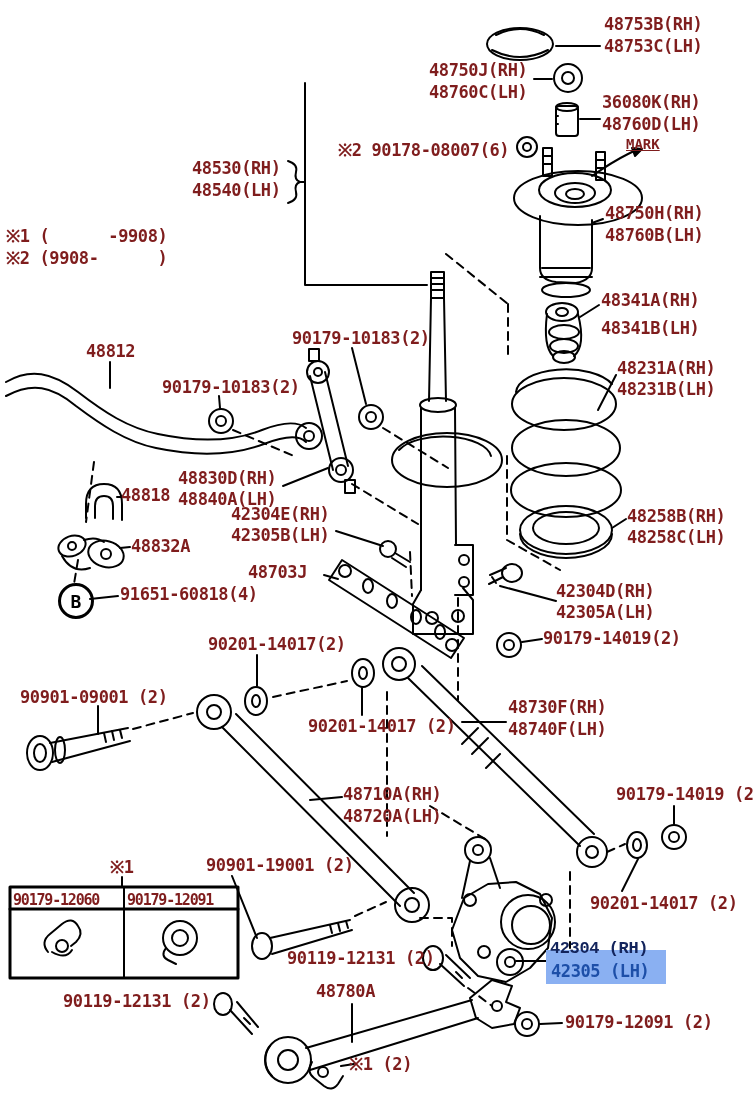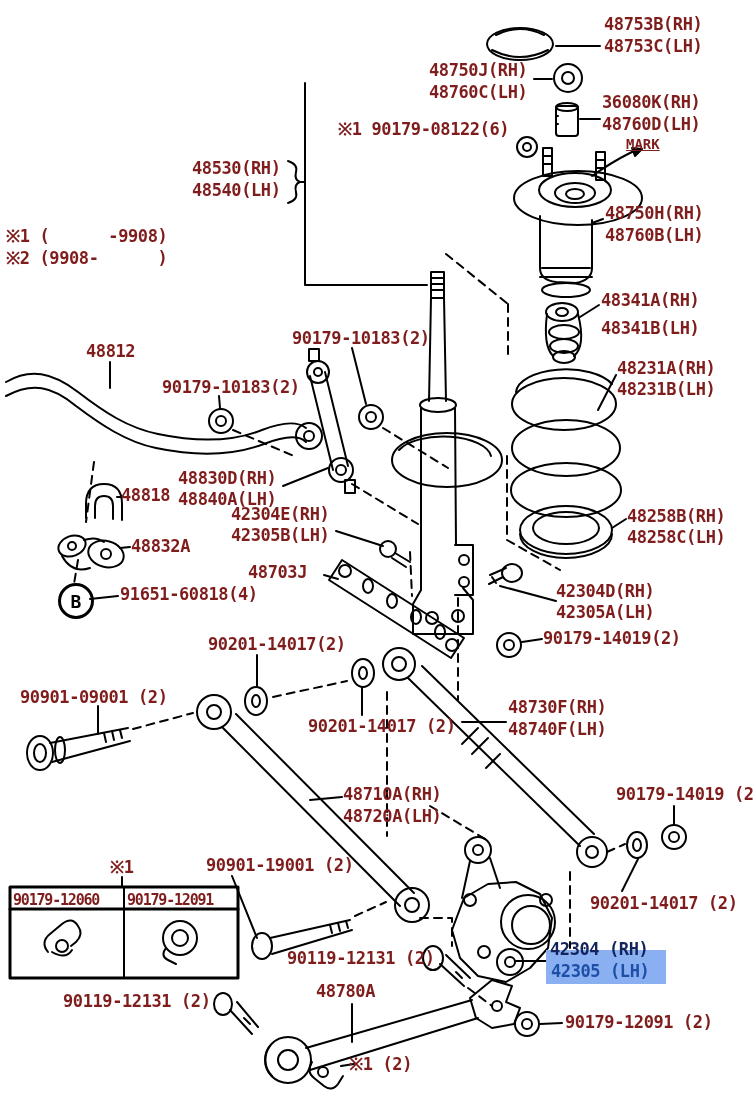--- a/index.html
+++ b/index.html
@@ -13,21 +13,21 @@
     position:absolute;
     font:bold 17px "DejaVu Sans Mono", monospace;
     letter-spacing:-0.4px;
     line-height:20px;
     white-space:pre;
     color:#7f1d1d;
     z-index:3;
   }
   .lbl.small { font-size:14px; letter-spacing:0;text-decoration:underline; }
   .lbl.hdr { font-size:15px; letter-spacing:-1.2px; z-index:3; }
-  .lbl.navy { color:#13245c; }
+  .lbl.navy { color:#13245c;font-family:Liberation Mono, monospace; }
   .lbl.blue { color:#1d4fa8; }
   .hl {
     position:absolute; left:546px; top:950px; width:120px; height:34px;
     background:#8ab0f2; z-index:2;
   }
   .circle-ref {
     position:absolute; left:58px; top:583px; width:30px; height:30px;
     border:3px solid #000; border-radius:50%;
     font:bold 18px "DejaVu Sans Mono", monospace;
     display:flex; align-items:center; justify-content:center;
@@ -361,21 +361,21 @@
   </svg>
 
   <div class="hl"></div>
 
   <div class="lbl" style="left:604px;top:14px">48753B(RH)</div>
   <div class="lbl" style="left:604px;top:36px">48753C(LH)</div>
   <div class="lbl" style="left:429px;top:60px">48750J(RH)</div>
   <div class="lbl" style="left:429px;top:82px">48760C(LH)</div>
   <div class="lbl" style="left:602px;top:92px">36080K(RH)</div>
   <div class="lbl" style="left:602px;top:114px">48760D(LH)</div>
-  <div class="lbl" style="left:338px;top:119px">※1 90179-08122(6)</div>
+  <div class="lbl" style="left:338px;top:140px">※2 90178-08007(6)</div>
   <div class="lbl small" style="left:626px;top:134px">MARK</div>
   <div class="lbl" style="left:192px;top:158px">48530(RH)</div>
   <div class="lbl" style="left:192px;top:180px">48540(LH)</div>
   <div class="lbl" style="left:605px;top:203px">48750H(RH)</div>
   <div class="lbl" style="left:605px;top:225px">48760B(LH)</div>
   <div class="lbl" style="left:6px;top:226px">※1 (      -9908)</div>
   <div class="lbl" style="left:6px;top:248px">※2 (9908-      )</div>
   <div class="lbl" style="left:601px;top:290px">48341A(RH)</div>
   <div class="lbl" style="left:601px;top:318px">48341B(LH)</div>
   <div class="lbl" style="left:292px;top:328px">90179-10183(2)</div>

